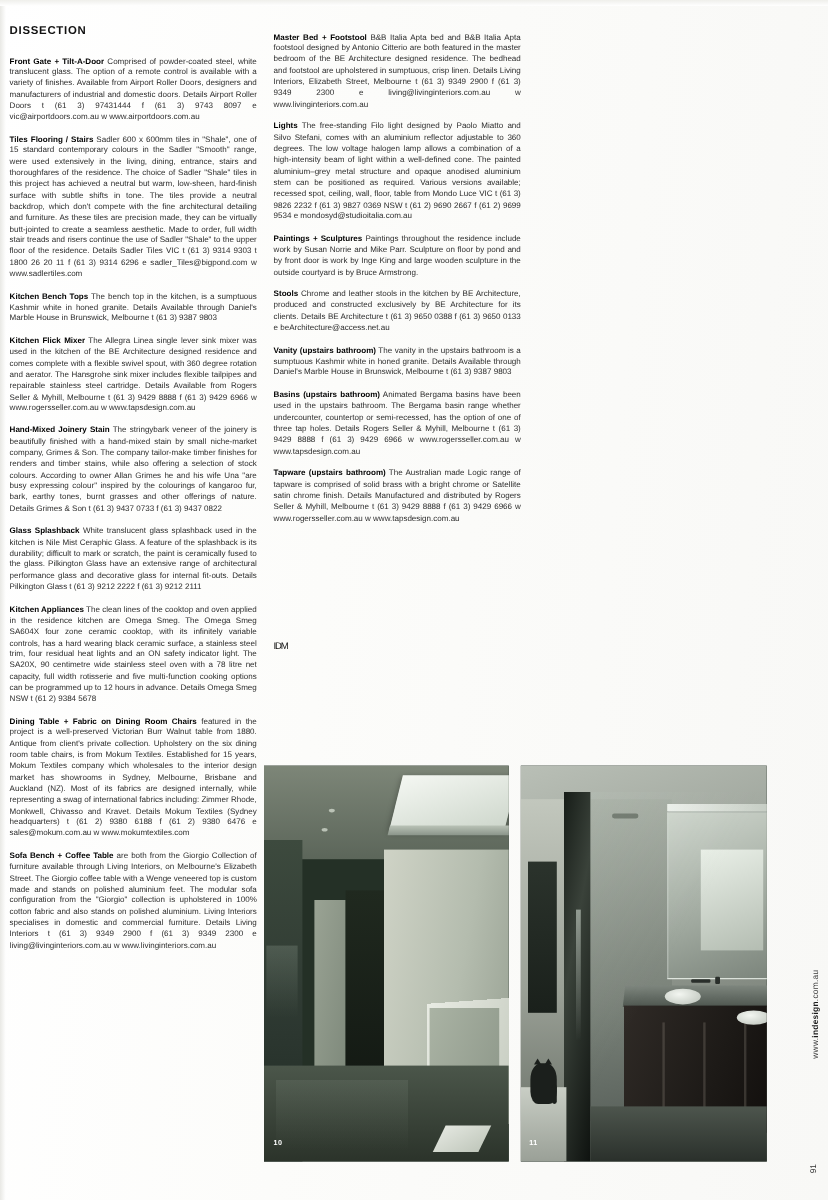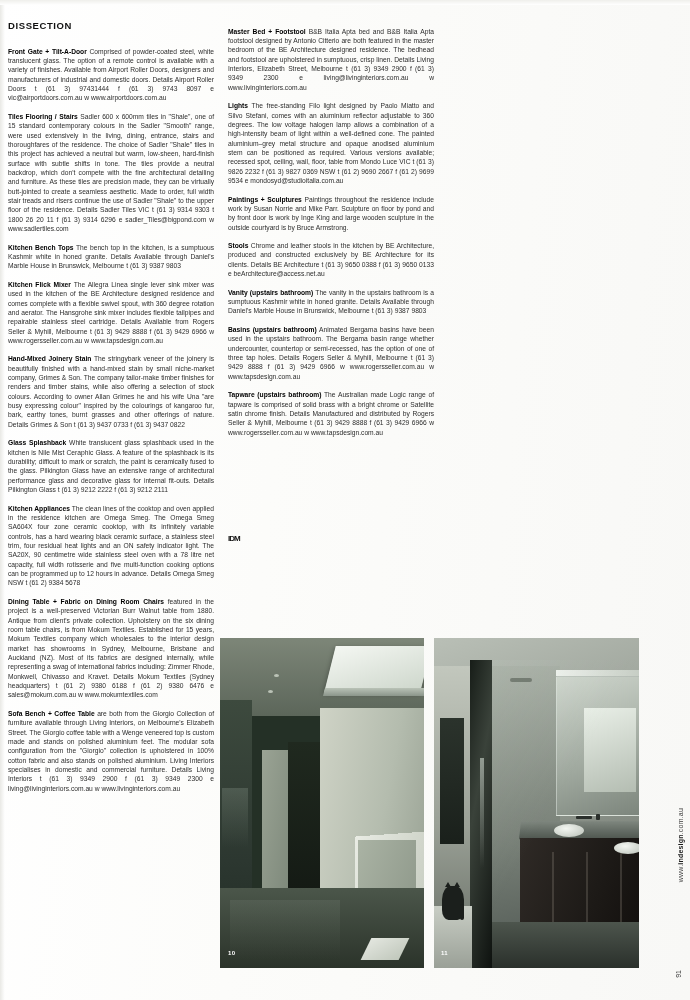--- a/index.html
+++ b/index.html
@@ -68,21 +68,21 @@
   .folio{
     position:absolute;
     right:8px;bottom:22px;
     writing-mode:vertical-rl;
     transform:rotate(180deg);
     font-size:7px;color:#333;font-weight:normal;
   }
   .logo-mark{
     position:absolute;
     left:228px;top:534px;
-    font-size:8px;font-weight:bold;letter-spacing:-1px;color:#111;
+    font-size:8px;font-weight:normal;letter-spacing:-1px;color:#111;
   }
   
   .edge-left{
     position:absolute;left:0;top:0;width:5px;height:100%;
     background:linear-gradient(90deg,#e9e9e5,#ffffff);
     pointer-events:none;
   }
   .edge-top{
     position:absolute;left:0;top:0;height:5px;width:100%;
     background:linear-gradient(180deg,#efefeb,#ffffff);

